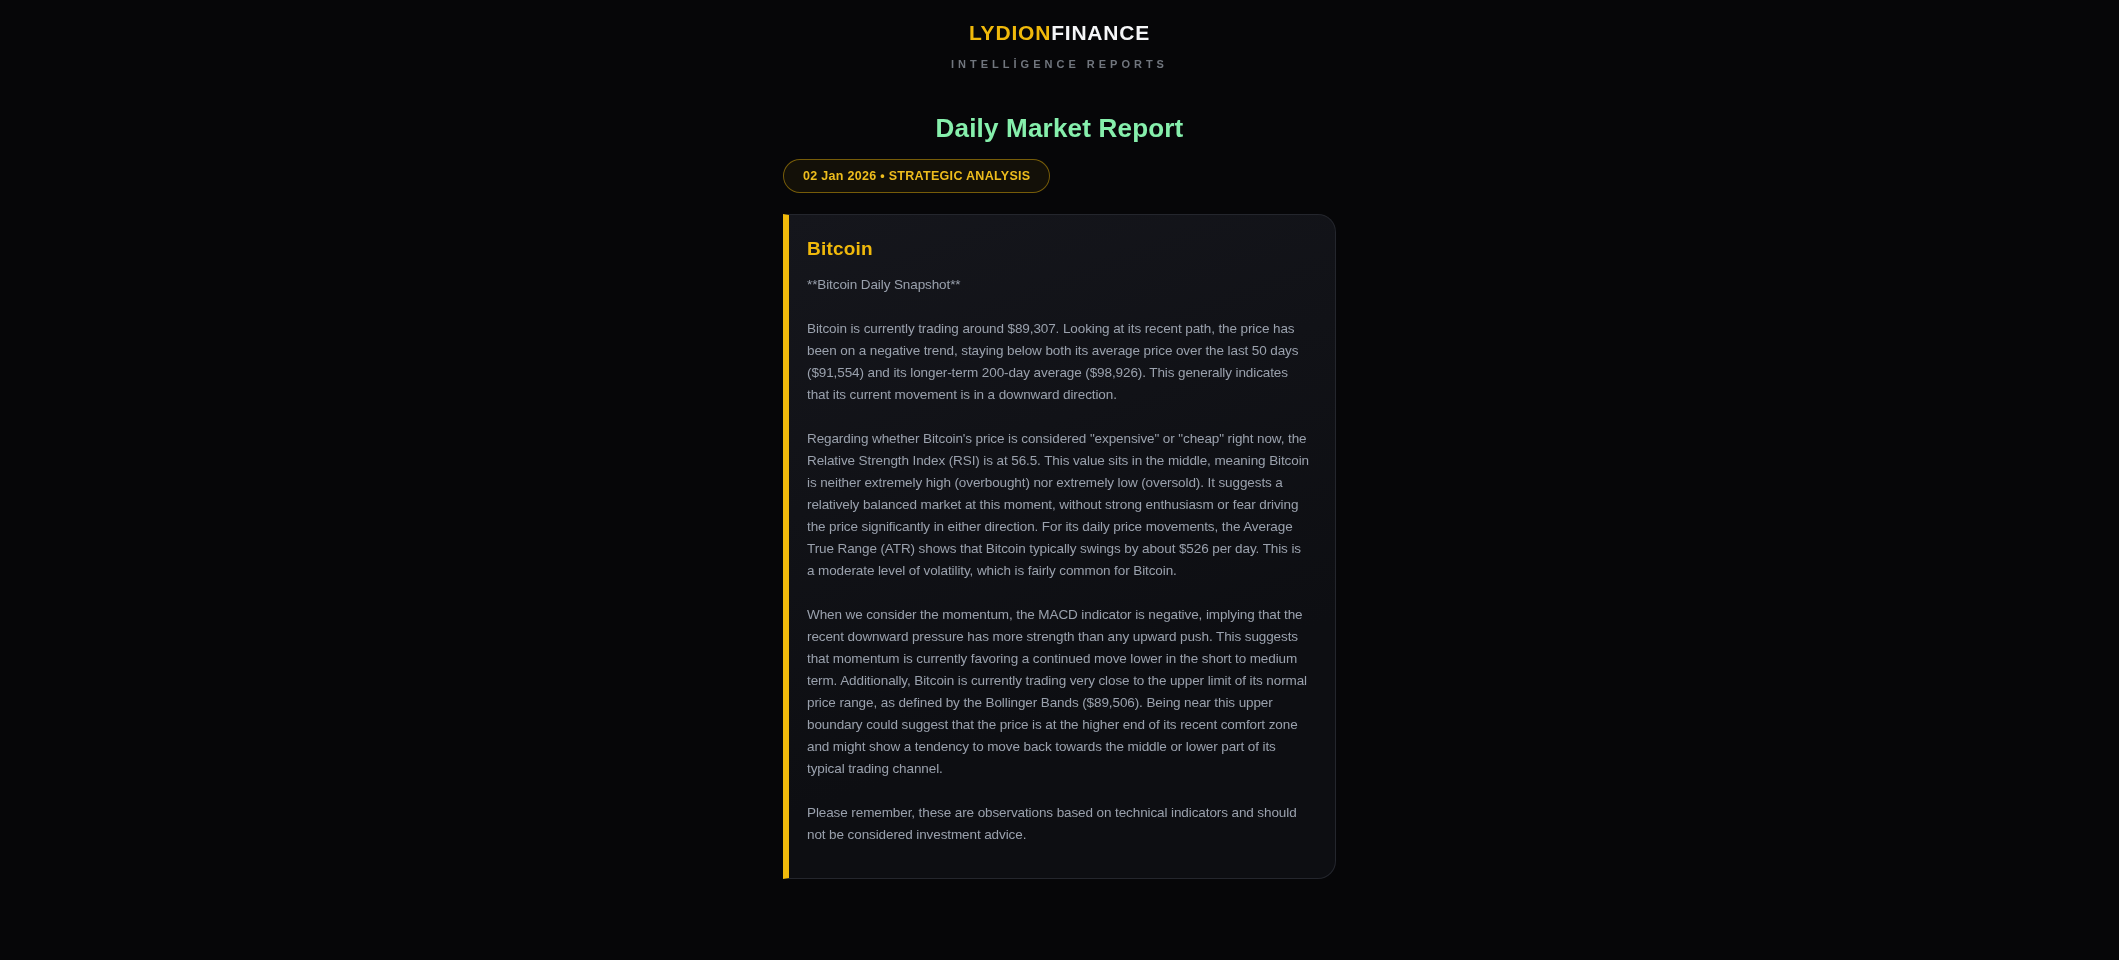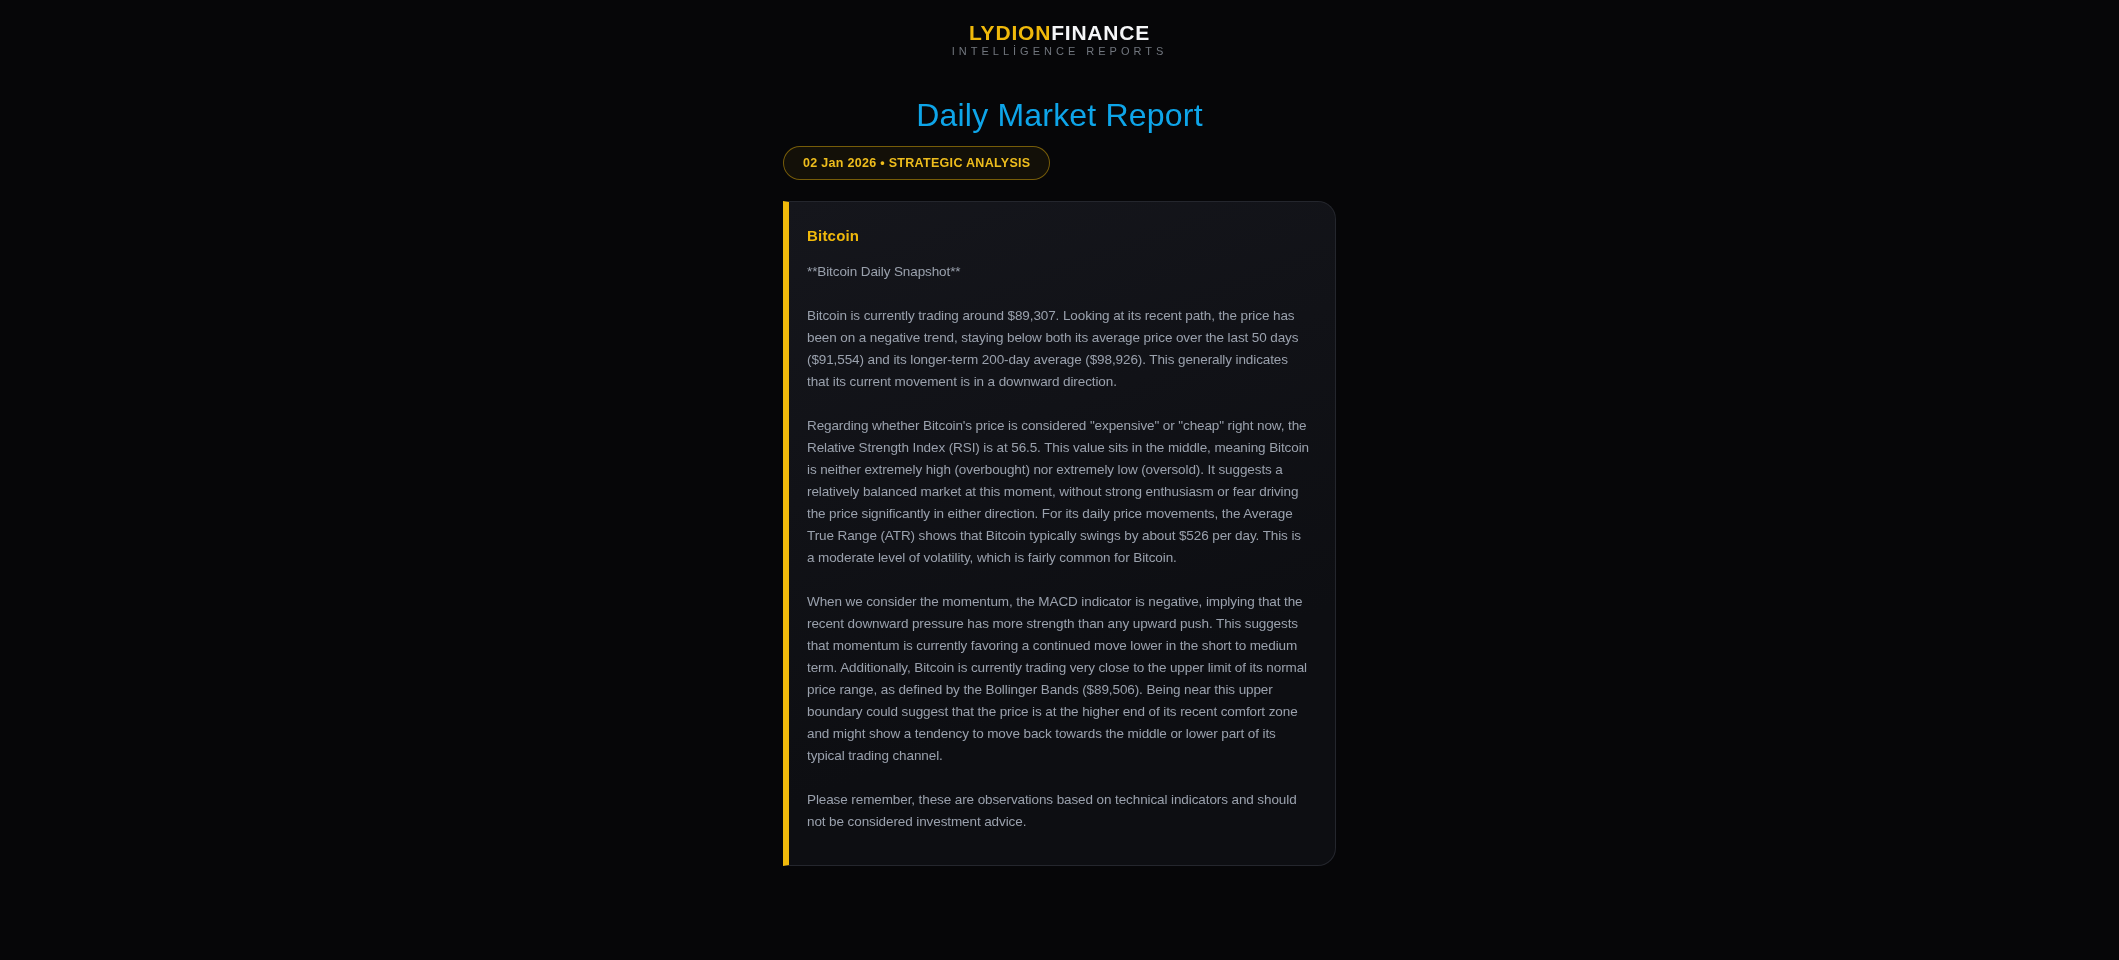--- a/index.html
+++ b/index.html
@@ -18,32 +18,33 @@
   .brand {
     font-size: 21px;
     font-weight: 700;
     letter-spacing: 0.8px;
     line-height: 24px;
     white-space: nowrap;
   }
   .brand-primary { color: #f0b90b; }
   .brand-secondary { color: #f5f6f8; }
   .tagline {
+    margin-top: 13px;
     font-size: 11px;
-    font-weight: 400;
+    font-weight: 700;
     letter-spacing: 4px;
     color: #71767e;
     white-space: nowrap;
   }
   .report-title {
     margin-top: 43px;
-    font-size: 32px;
+    font-size: 26px;
     line-height: 30px;
-    font-weight: 400;
-    color: #0ea5e9;
+    font-weight: 700;
+    color: #86efac;
     letter-spacing: 0.2px;
   }
   .badge-row { margin-top: 16px; text-align: left; }
   .date-badge {
     display: inline-block;
     padding: 8px 19px;
     border: 1px solid rgba(240, 185, 11, 0.45);
     border-radius: 999px;
     background: rgba(240, 185, 11, 0.06);
     color: #eebd1d;
@@ -65,21 +66,21 @@
   .report-card {
     margin-top: 21px;
     background: linear-gradient(160deg, #15161c 0%, #0d0e12 70%);
     border: 1px solid #24262d;
     border-left: 6px solid #f0b90b;
     border-radius: 0 18px 18px 0;
     padding: 22px 24px 20px 18px;
   }
   .card-title {
     color: #f0b90b;
-    font-size: 15px;
+    font-size: 19px;
     line-height: 24px;
     font-weight: 700;
     margin-bottom: 13px;
     letter-spacing: 0.2px;
   }
   .card-body p {
     color: #9aa1ad;
     font-size: 13.5px;
     line-height: 22px;
     letter-spacing: -0.1px;

